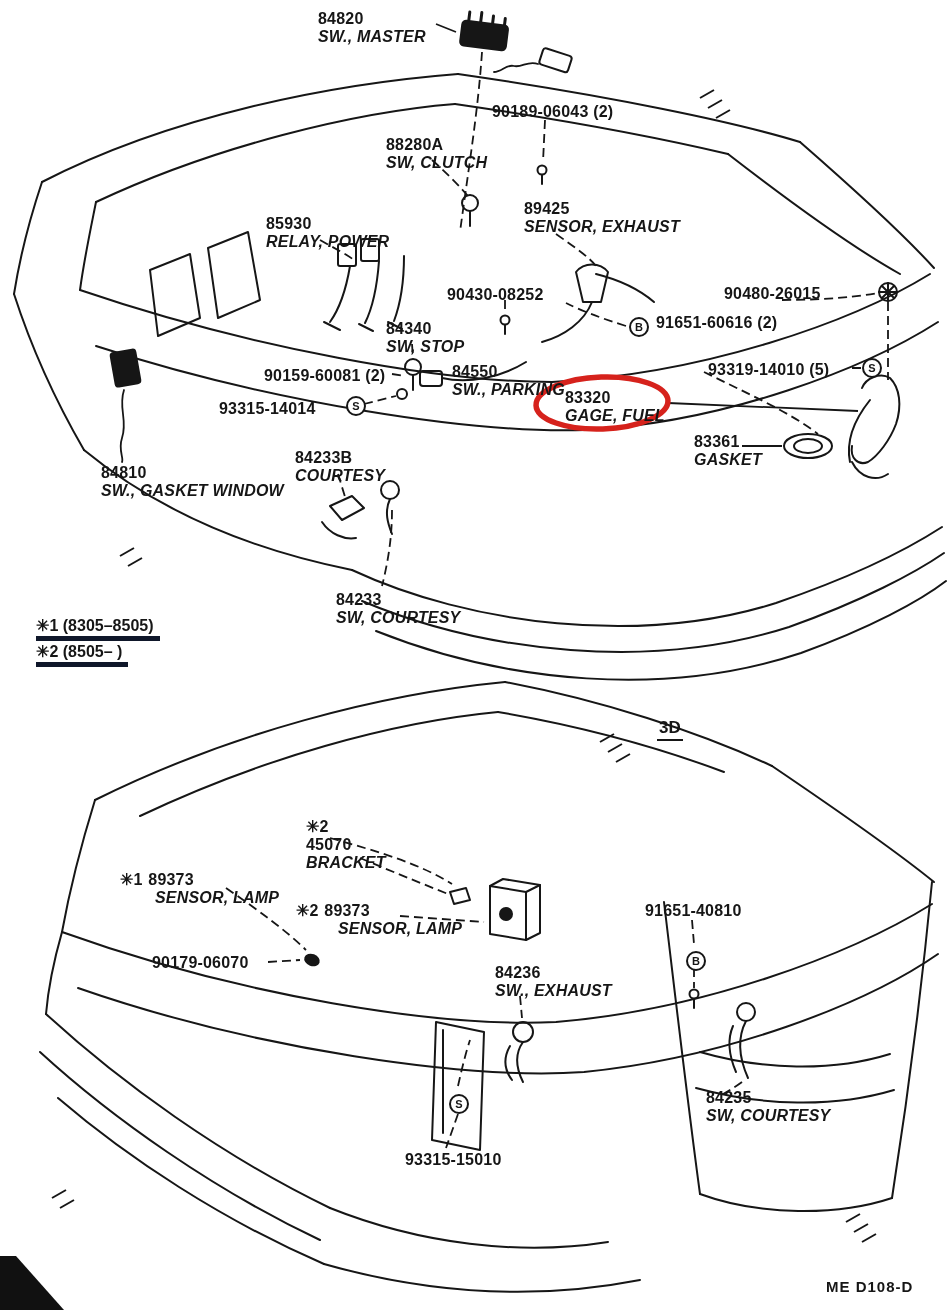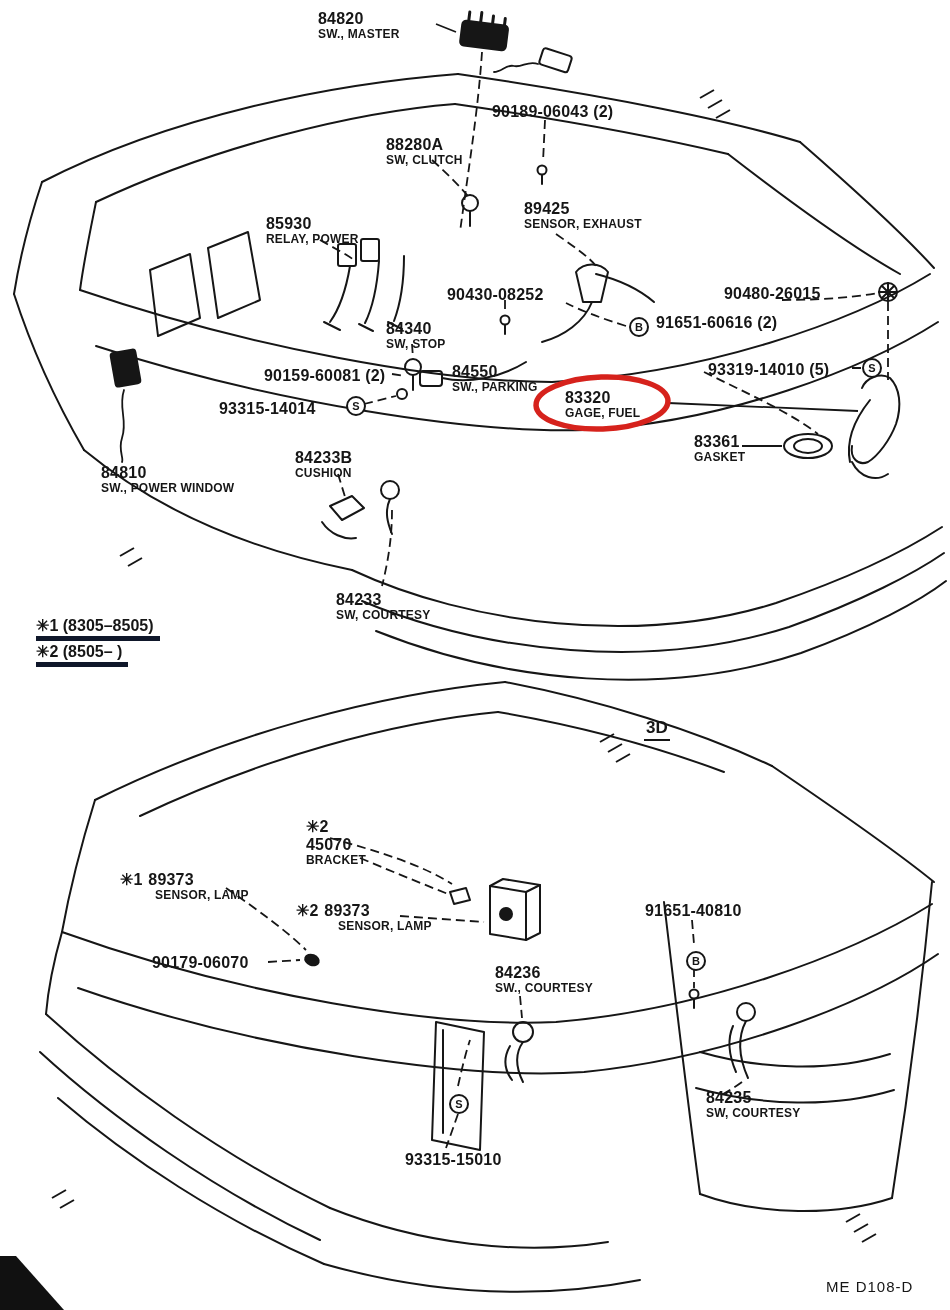--- a/index.html
+++ b/index.html
@@ -1,29 +1,29 @@
 <!DOCTYPE html>
 <html><head>
 <meta charset="utf-8">
 <style>
   html,body{margin:0;padding:0;background:#fff;}
   .stage{position:relative;width:950px;height:1310px;background:#ffffff;overflow:hidden;
          font-family:"Liberation Sans",sans-serif;color:#161616;}
   svg.art{position:absolute;left:0;top:0;}
   .lbl{position:absolute;white-space:nowrap;line-height:1.12;}
   .num{font-weight:700;font-size:16px;letter-spacing:.2px;}
-  .desc{font-weight:700;font-size:12px;letter-spacing:.2px;}
+  .desc{font-weight:700;font-size:16px;letter-spacing:.2px;font-style:italic;}
   .sym{font-weight:700;font-size:16px;}
   .inline{display:flex;gap:6px;align-items:baseline;}
   .cmark{position:absolute;width:16px;height:16px;border:2px solid #161616;border-radius:50%;
          font-size:11px;font-weight:700;display:flex;align-items:center;justify-content:center;background:#fff;}
   .note{position:absolute;font-weight:700;font-size:16px;border-bottom:5px solid #0f172a;
         padding:0 6px 1px 0;white-space:nowrap;}
-  .viewlabel{position:absolute;font-weight:700;font-size:17px;border-bottom:2px solid #161616;padding:0 2px 1px 2px;}
-  .sheet{position:absolute;font-weight:400;font-size:15px;letter-spacing:1px;}
+  .viewlabel{position:absolute;font-weight:700;font-size:17px;border-bottom:2px solid #161616;padding:0 2px 1px 2px;margin-left:13px;}
+  .sheet{position:absolute;font-weight:700;font-size:15px;letter-spacing:1px;}
 </style>
 </head>
 <body>
 
 <div class="stage">
 
   <svg class="art" width="950" height="1310" viewBox="0 0 950 1310">
 
     <g stroke="#161616" stroke-width="2" fill="none" stroke-linecap="round" stroke-linejoin="round">
       <path d="M42 182 C170 116 330 84 458 74"></path>
@@ -269,26 +269,26 @@
     <div class="desc">GAGE, FUEL</div>
   </div>
 
   <div class="lbl" style="left:694px;top:433px">
     <div class="num">83361</div>
     <div class="desc">GASKET</div>
   </div>
 
   <div class="lbl" style="left:295px;top:449px">
     <div class="num">84233B</div>
-    <div class="desc">CUSHION</div>
+    <div class="desc">COURTESY</div>
   </div>
 
   <div class="lbl" style="left:101px;top:464px">
     <div class="num">84810</div>
-    <div class="desc">SW., POWER WINDOW</div>
+    <div class="desc">SW., GASKET WINDOW</div>
   </div>
 
   <div class="lbl" style="left:336px;top:591px">
     <div class="num">84233</div>
     <div class="desc">SW, COURTESY</div>
   </div>
 
   <div class="note" style="left:36px;top:616px">
     <span class="sym">✳1</span>
     <span>(8305–8505)</span>
@@ -323,21 +323,21 @@
     </div>
     <div class="desc" style="margin-left:42px">SENSOR, LAMP</div>
   </div>
 
   <div class="lbl" style="left:152px;top:954px">
     <div class="num">90179-06070</div>
   </div>
 
   <div class="lbl" style="left:495px;top:964px">
     <div class="num">84236</div>
-    <div class="desc">SW., COURTESY</div>
+    <div class="desc">SW., EXHAUST</div>
   </div>
 
   <div class="lbl" style="left:645px;top:902px">
     <div class="num">91651-40810</div>
   </div>
   <div class="cmark" style="left:686px;top:951px">
     <span>B</span>
   </div>
 
   <div class="cmark" style="left:449px;top:1094px">

